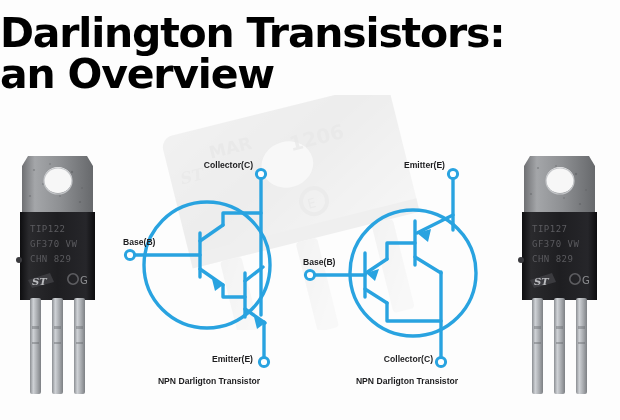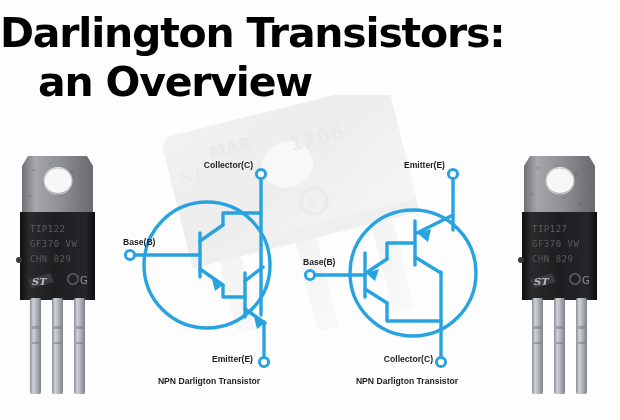--- a/index.html
+++ b/index.html
@@ -27,21 +27,21 @@
   }
   .title-line{
     display:block;
     color:#000;
     font-weight:bold;
     letter-spacing:-1.2px;
     line-height:.96;
     font-family:"DejaVu Sans","Liberation Sans",sans-serif;
   }
   .title-line.l1{font-size:41px;}
-  .title-line.l2{font-size:41px;margin-top:10px;padding-left:38px;}
+  .title-line.l2{font-size:41px;margin-top:2px;}
 
   
   .photo{position:absolute;z-index:5;}
   .photo.left{left:10px;top:150px;width:95px;height:250px;}
   .photo.right{left:512px;top:150px;width:95px;height:250px;}
 
   
   .circuit{position:absolute;z-index:4;}
   .circuit.c-left{left:105px;top:155px;width:210px;height:235px;}
   .circuit.c-right{left:295px;top:155px;width:215px;height:235px;}

